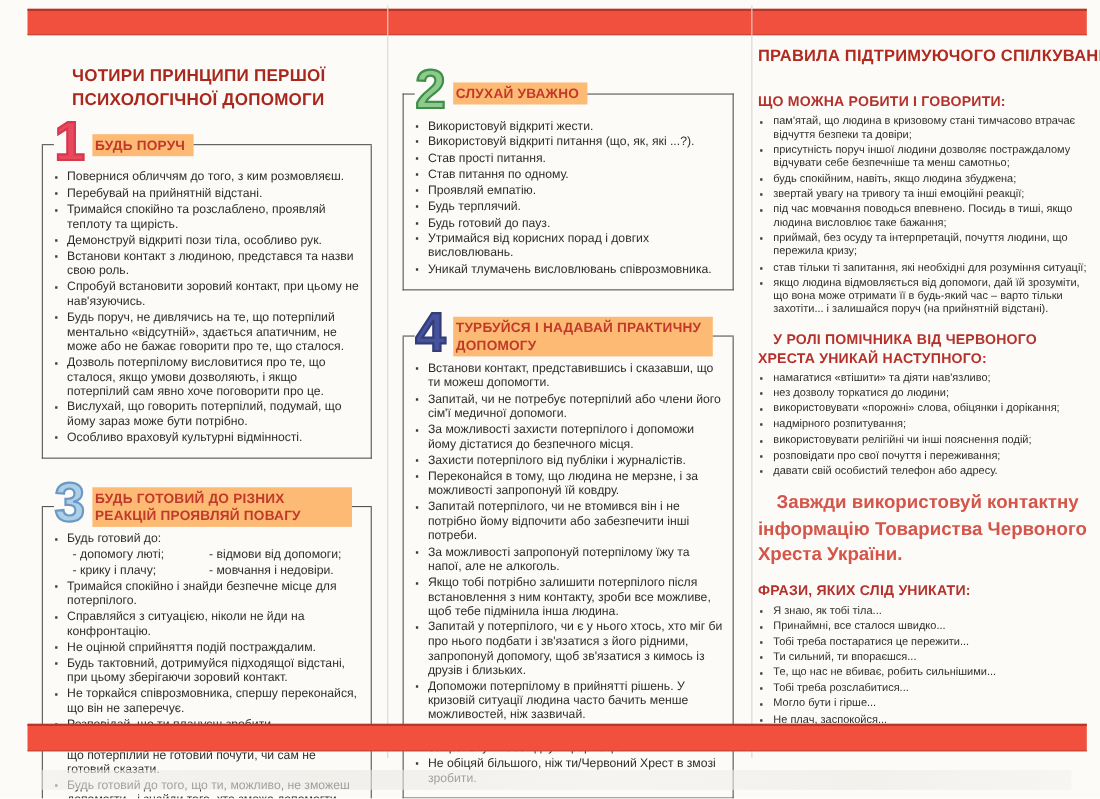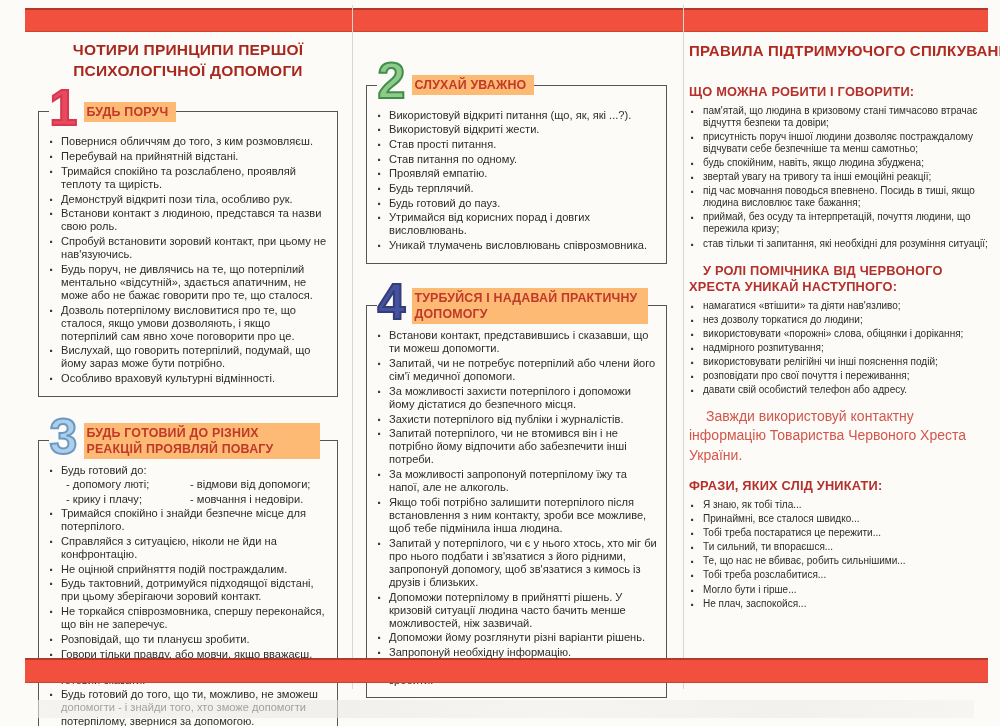--- a/index.html
+++ b/index.html
@@ -23,21 +23,21 @@
   .fold { position:absolute; top:5px; height:684px; width:1px; background:#d9d6d0; }
   .fold.f1 { left:352px; } .fold.f2 { left:683px; }
 
   
   .panel { position:absolute; top:40px; }
   .panel.left  { left:38px;  width:300px; }
   .panel.mid   { left:366px; width:301px; }
   .panel.right { left:689px; width:304px; }
 
   .ptitle {
-    margin:0 auto 0; max-width:245px; text-align:center;
+    margin:20px auto 0; max-width:245px; 
     font-size:15.5px; font-weight:bold; color:#a8281e; line-height:1.35; letter-spacing:.2px;
   }
   .ptitle-r {
     margin:2px 0 0; font-size:15px; font-weight:bold; color:#b02a20;
     white-space:nowrap; letter-spacing:.2px;
   }
 
   
   .sec {
     position:relative; border:1.4px solid #555; border-top:none;
@@ -80,21 +80,21 @@
   }
 
   
   .gh {
     margin:13px 0 4px; font-size:12.8px; color:#b5302a; font-weight:bold;
     line-height:1.3; letter-spacing:.2px;
   }
   .gh.first { margin-top:25px; }
   .gh.hang { text-indent:14px; }
   .note {
-    margin:10px 0 5px; color:#d4564a; font-size:14px; line-height:1.4; text-indent:17px;
+    margin:10px 0 5px; color:#d4564a; font-size:17px; line-height:1.4; text-indent:17px;font-weight:bold;
   }
 
   .sp-left-1 { margin-top:30px; }
   .sp-left-3 { margin-top:44px; }
   .sp-mid-2  { margin-top:45px; }
   .sp-mid-4  { margin-top:42px; }
 </style>
 </head>
 <body>
 
@@ -155,42 +155,43 @@
     </div>
   </section>
 
   <section class="panel mid">
     <div class="sec sp-mid-2">
       <div class="sec-head">
         <span class="num n2">2</span>
         <span class="sec-title">СЛУХАЙ УВАЖНО</span>
       </div>
       <ul class="blist">
+          <li>Використовуй відкриті жести.</li>
           <li>Використовуй відкриті питання (що, як, які ...?).</li>
-          <li>Використовуй відкриті жести.</li>
           <li>Став прості питання.</li>
           <li>Став питання по одному.</li>
           <li>Проявляй емпатію.</li>
           <li>Будь терплячий.</li>
           <li>Будь готовий до пауз.</li>
           <li>Утримайся від корисних порад і довгих висловлювань.</li>
           <li>Уникай тлумачень висловлювань співрозмовника.</li>
         </ul>
     </div>
 
     <div class="sec sp-mid-4">
       <div class="sec-head">
         <span class="num n4">4</span>
         <span class="sec-title">ТУРБУЙСЯ І НАДАВАЙ ПРАКТИЧНУ ДОПОМОГУ</span>
       </div>
       <ul class="blist">
           <li>Встанови контакт, представившись і сказавши, що ти можеш допомогти.</li>
           <li>Запитай, чи не потребує потерпілий або члени його сім'ї медичної допомоги.</li>
           <li>За можливості захисти потерпілого і допоможи йому дістатися до безпечного місця.</li>
           <li>Захисти потерпілого від публіки і журналістів.</li>
+          <li>Переконайся в тому, що людина не мерзне, і за можливості запропонуй їй ковдру.</li>
           <li>Запитай потерпілого, чи не втомився він і не потрібно йому відпочити або забезпечити інші потреби.</li>
           <li>За можливості запропонуй потерпілому їжу та напої, але не алкоголь.</li>
           <li>Якщо тобі потрібно залишити потерпілого після встановлення з ним контакту, зроби все можливе, щоб тебе підмінила інша людина.</li>
           <li>Запитай у потерпілого, чи є у нього хтось, хто міг би про нього подбати і зв'язатися з його рідними, запропонуй допомогу, щоб зв'язатися з кимось із друзів і близьких.</li>
           <li>Допоможи потерпілому в прийнятті рішень. У кризовій ситуації людина часто бачить менше можливостей, ніж зазвичай.</li>
           <li>Допоможи йому розглянути різні варіанти рішень.</li>
           <li>Запропонуй необхідну інформацію.</li>
           <li>Не обіцяй більшого, ніж ти/Червоний Хрест в змозі зробити.</li>
         </ul>
     </div>
@@ -202,20 +203,21 @@
     <div class="group">
       <h2 class="gh first">ЩО МОЖНА РОБИТИ І ГОВОРИТИ:</h2>
       <ul class="blist r">
           <li>пам'ятай, що людина в кризовому стані тимчасово втрачає відчуття безпеки та довіри;</li>
           <li>присутність поруч іншої людини дозволяє постраждалому відчувати себе безпечніше та менш самотньо;</li>
           <li>будь спокійним, навіть, якщо людина збуджена;</li>
           <li>звертай увагу на тривогу та інші емоційні реакції;</li>
           <li>під час мовчання поводься впевнено. Посидь в тиші, якщо людина висловлює таке бажання;</li>
           <li>приймай, без осуду та інтерпретацій, почуття людини, що пережила кризу;</li>
           <li>став тільки ті запитання, які необхідні для розуміння ситуації;</li>
+          <li>якщо людина відмовляється від допомоги, дай їй зрозуміти, що вона може отримати її в будь-який час – варто тільки захотіти... і залишайся поруч (на прийнятній відстані).</li>
         </ul>
     </div>
 
     <div class="group">
       <h2 class="gh hang">У РОЛІ ПОМІЧНИКА ВІД ЧЕРВОНОГО ХРЕСТА УНИКАЙ НАСТУПНОГО:</h2>
       <ul class="blist r">
           <li>намагатися «втішити» та діяти нав'язливо;</li>
           <li>нез дозволу торкатися до людини;</li>
           <li>використовувати «порожні» слова, обіцянки і дорікання;</li>
           <li>надмірного розпитування;</li>

